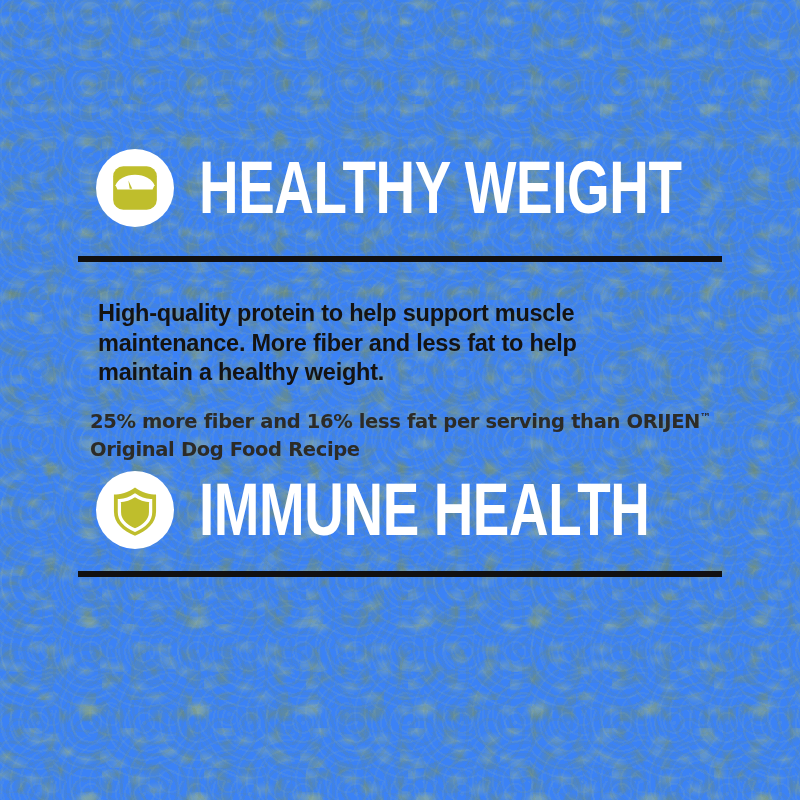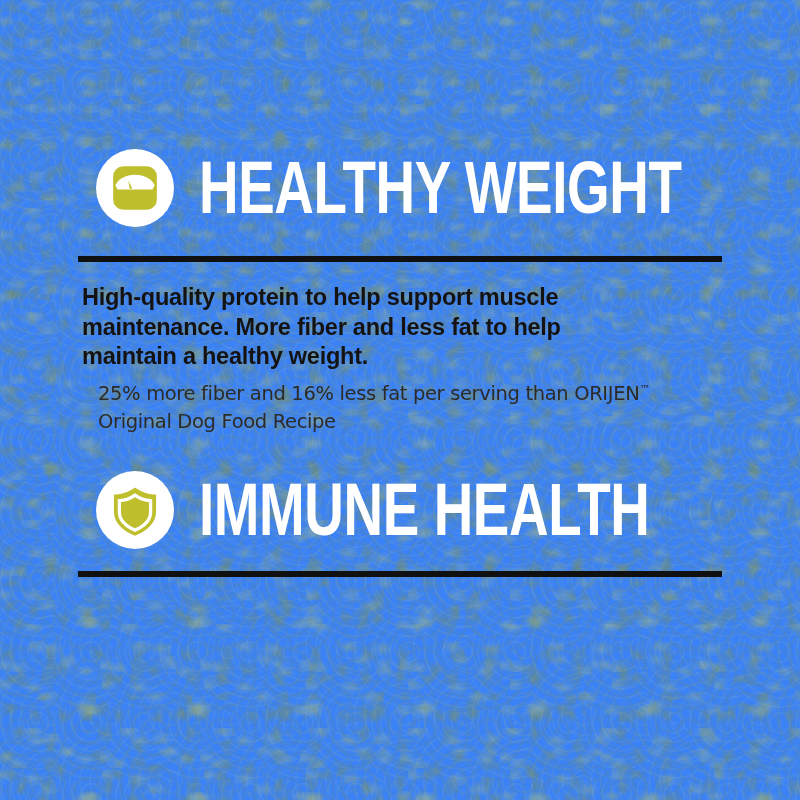--- a/index.html
+++ b/index.html
@@ -131,31 +131,31 @@
   #body-healthy-weight { top: 283px; }
   #body-immune-health  { top: 598px; }
 
   .body-bold {
     color: #141312;
     font-family: "Liberation Sans", sans-serif;
     font-weight: 700;
     font-size: 23.5px;
     line-height: 29.5px;
     letter-spacing: -0.25px;
-    margin: 0;
+    margin: 16px;
     white-space: pre-line;
   }
   .body-light {
     color: #2c2b27;
     font-family: "DejaVu Sans", sans-serif;
-    font-weight: 400;
+    font-weight: 700;
     font-size: 19.5px;
     line-height: 28px;
     letter-spacing: -0.35px;
-    margin: 4px 0 0 16px;
+    margin: 4px 0 0 8px;
     white-space: pre-line;
   }
   .body-light sup {
     font-size: 11px;
     vertical-align: 7px;
     letter-spacing: 0;
   }
 </style>
 </head>
 <body>

